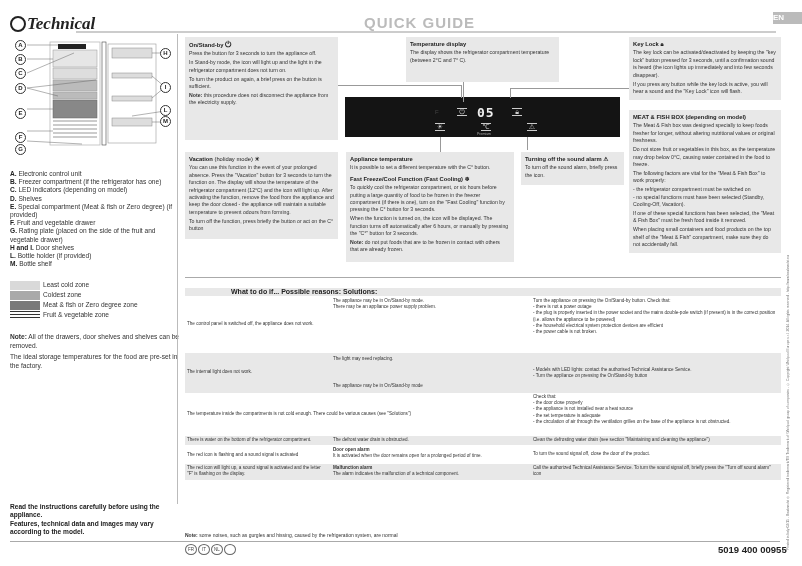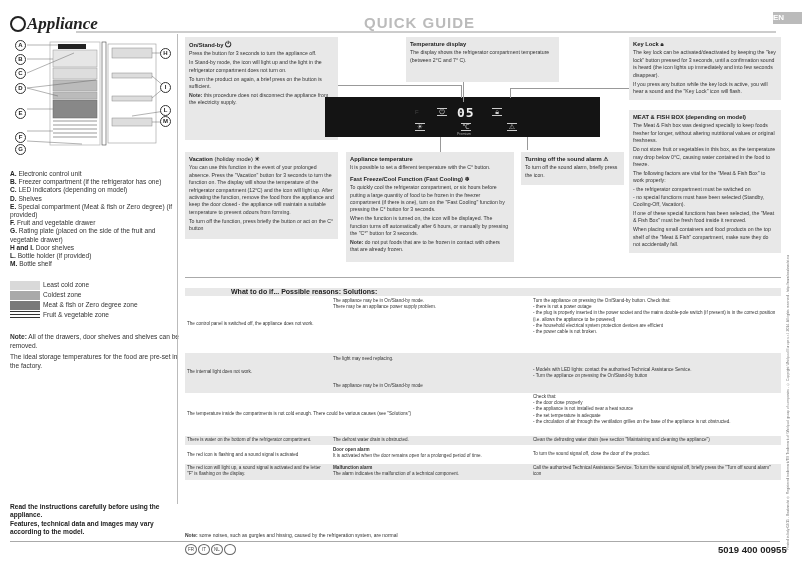--- a/index.html
+++ b/index.html
@@ -13,21 +13,21 @@
   .vdivider { left: 177px; top: 34px; width: 1px; height: 470px; background: #bbb; }
   .box { background: #e8e8e8; font-size: 5.2px; line-height: 7.4px; color: #333; padding: 4px; }
   .box h4 { font-size: 5.8px; font-weight: bold; margin-bottom: 1px; color: #222; }
   .box p { margin-bottom: 1.5px; }
   .label-circ { position:absolute; width: 11px; height: 11px; border: 1px solid #333; border-radius: 50%; font-size: 6px; font-weight: bold; text-align: center; line-height: 9px; background:#fff; }
   .legend-list { left: 10px; top: 170px; font-size: 6.6px; line-height: 8.2px; color: #333; width: 175px; }
   .legend-list b { color: #222; }
   .zone { position:absolute; left: 10px; width: 30px; height: 9px; }
   .zone-label { position:absolute; left: 43px; font-size: 6.6px; color:#333; }
   .note-text { font-size: 6.6px; line-height: 9px; color: #333; }
-  .panel { left: 325px; top: 97px; width: 275px; height: 40px; background: #141414; }
+  .panel { left: 345px; top: 97px; width: 275px; height: 40px; background: #141414; }
   .panel .ico { position:absolute; color:#ccc; font-size: 7px; border-top: 1px solid #ccc; border-bottom: 1px solid #ccc; width: 10px; height: 8px; line-height: 6px; text-align:center; }
   .ts-head { left: 185px; top: 288px; width: 596px; height: 8px; background: #e8e8e8; font-size: 7px; font-weight: bold; padding-left: 46px; line-height: 8px; }
   .row { position: absolute; left: 185px; width: 596px; font-size: 4.6px; line-height: 6.2px; color: #333; }
   .row.gray { background: #e8e8e8; }
   .row .c1 { position:absolute; left: 2px; width: 140px; }
   .row .c2 { position:absolute; left: 148px; width: 190px; }
   .row .c3 { position:absolute; left: 348px; width: 245px; }
   .hline { height: 1px; background: #aaa; }
   .bottom-left { left: 10px; top: 503px; font-size: 6.6px; font-weight: bold; line-height: 8.4px; width: 165px; color: #222; }
   .bottom-note { left: 185px; top: 532px; font-size: 5px; color:#333; }
@@ -35,21 +35,21 @@
   .langs { left: 185px; top: 544px; display:flex; gap: 1px; }
   .langs span { display:inline-block; width: 12px; height: 11px; border: 1px solid #666; border-radius: 50%; font-size: 4.5px; line-height: 9px; text-align:center; color:#444; }
   .vert-text { left: 786px; top: 160px; width: 10px; height: 390px; writing-mode: vertical-rl; transform: rotate(180deg); font-size: 3.4px; color: #777; white-space: nowrap; overflow: hidden; }
   .lead { background: #999; position:absolute; }
 </style>
 </head>
 <body>
 
 <div class="abs brand">
     <span class="circ"></span>
-    <span>Appliance</span>
+    <span>Technical</span>
   </div>
 <div class="abs title-line"></div>
 <div class="abs quick-title">QUICK GUIDE</div>
 <div class="abs lang-badge">EN</div>
 
 <svg class="abs" style="left:10px;top:38px" width="170" height="118">
   <rect x="40" y="4" width="50" height="103" fill="#fff" stroke="#bbb" stroke-width="0.8"></rect>
   <rect x="48" y="6" width="28" height="5" fill="#222"></rect>
   <rect x="43" y="12" width="44" height="17" fill="#e6e6e6" stroke="#999" stroke-width="0.5"></rect>
   <rect x="43" y="30" width="44" height="11" fill="#ddd" stroke="#999" stroke-width="0.5"></rect>

